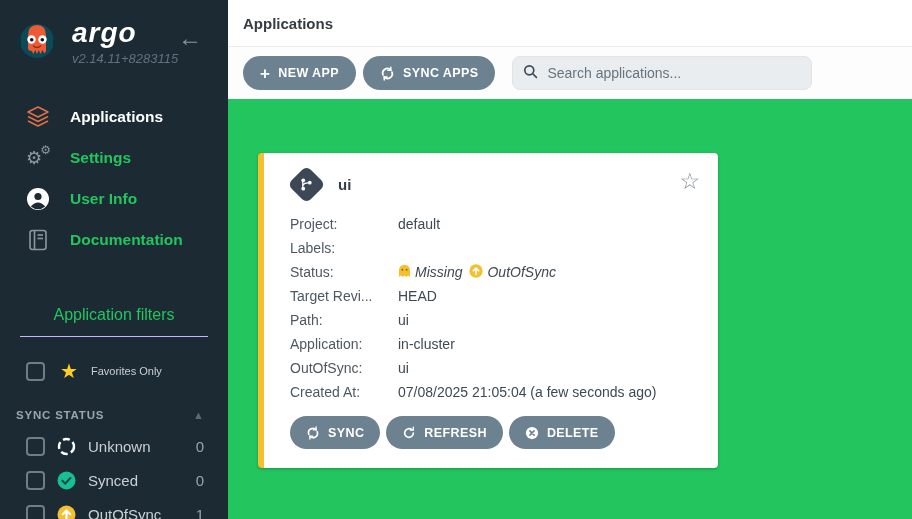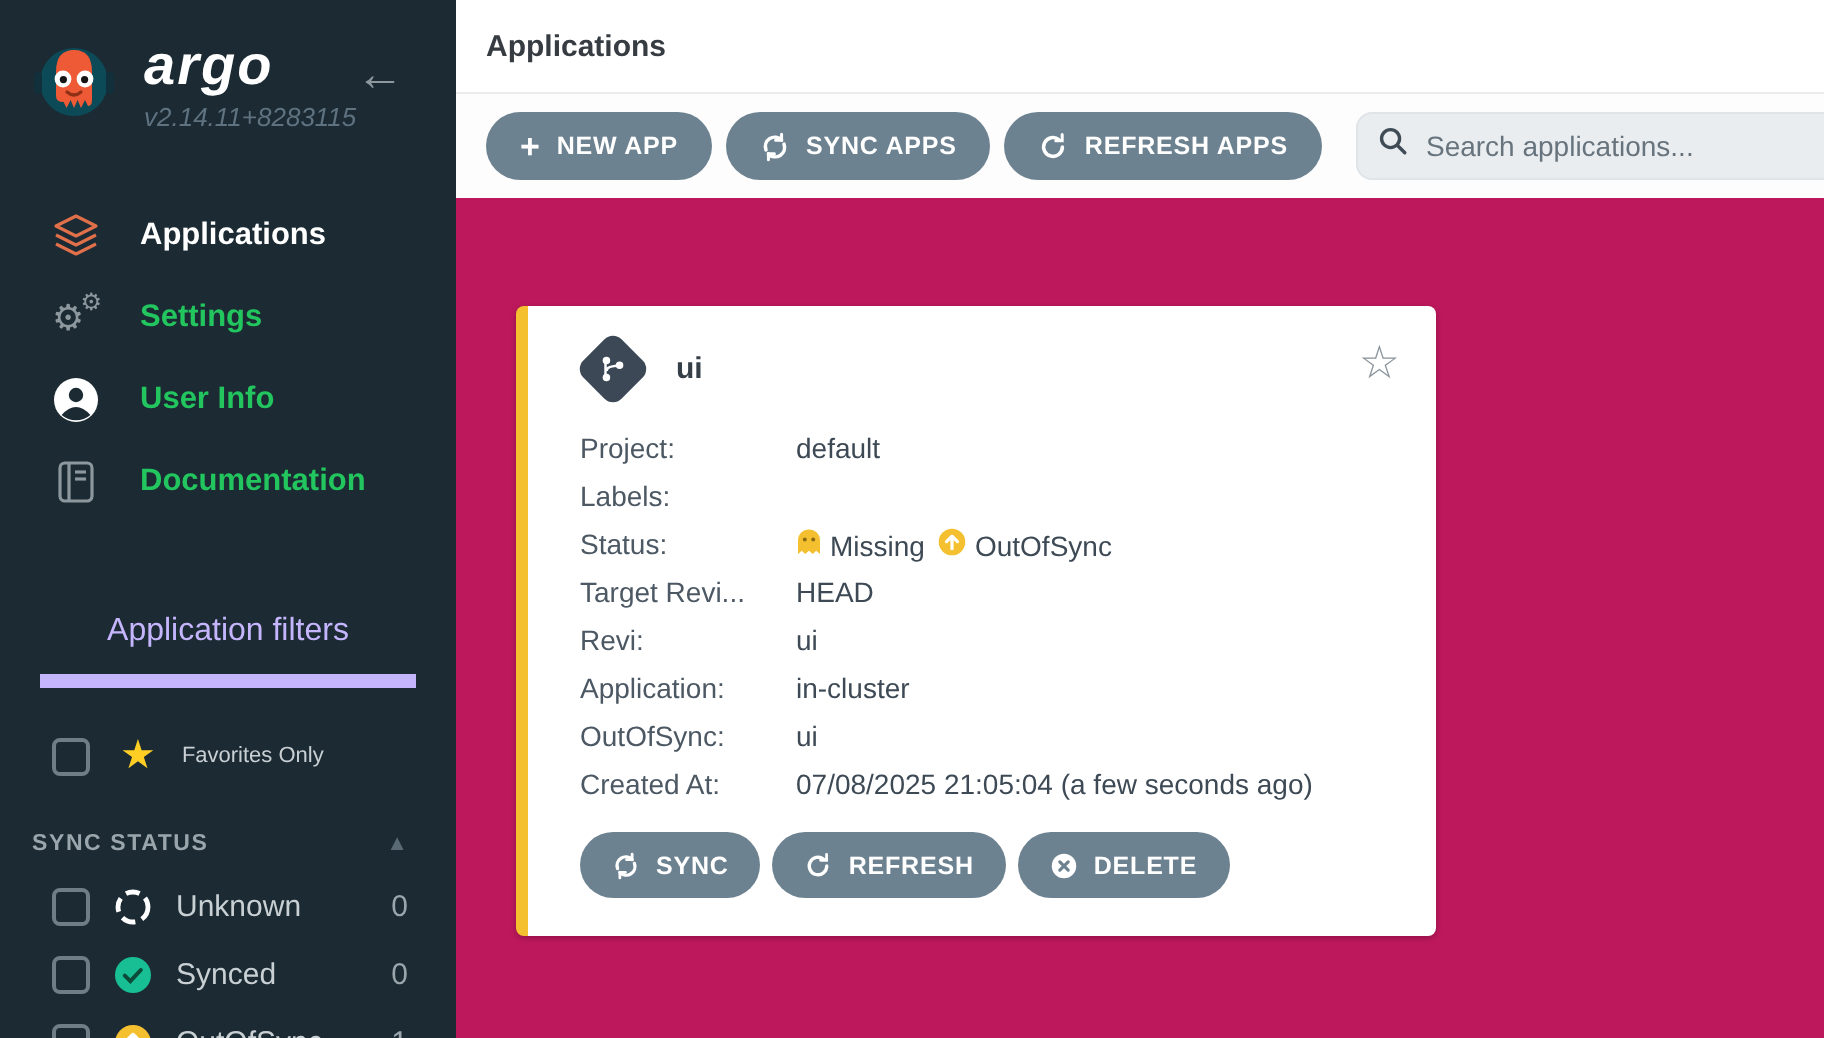--- a/index.html
+++ b/index.html
@@ -28,22 +28,22 @@
   .nav-item { display: flex; align-items: center; height: 41px; padding-left: 24px; cursor: pointer; }
   .nav-icon { width: 28px; display: flex; justify-content: center; align-items: center; }
   .nav-label { margin-left: 18px; font-size: 15.5px; font-weight: bold; color: #22c55e; }
   .nav-item.active .nav-label { color: #ffffff; }
   .gear-wrap { position: relative; width: 24px; height: 24px; color: #8d979e; }
   .gear-big { position: absolute; left: 0; top: 3px; font-size: 18px; line-height: 18px; }
   .gear-small { position: absolute; right: -1px; top: -2px; font-size: 12px; line-height: 12px; }
 
   .filters-title {
     margin: 46px 20px 0 20px; text-align: center;
-    font-size: 16px; color: #c4b5fd; padding-bottom: 12px;
-    border-bottom: 7px solid #c4b5fd;
+    font-size: 16px; color: #22c55e; padding-bottom: 12px;
+    border-bottom: 1px solid #c4b5fd;
   }
   .fav-row { display: flex; align-items: center; margin: 24px 0 0 26px; }
   .checkbox {
     width: 19px; height: 19px; border: 2px solid #6f7d86; border-radius: 4px;
     background: transparent; cursor: pointer; flex-shrink: 0;
   }
   .fav-star { font-size: 20px; color: #ffce25; margin-left: 15px; line-height: 20px; }
   .fav-label { margin-left: 13px; font-size: 11px; color: #c9d0d4; }
 
   .sync-status-header {
@@ -89,21 +89,21 @@
     border: 1px solid #dfe4e8; border-radius: 8px;
     display: flex; align-items: center; padding: 0 10px; flex-shrink: 0;
   }
   .searchbox input {
     border: none; background: transparent; outline: none;
     font-family: "Liberation Sans", sans-serif; font-size: 14px;
     color: #3f4b55; margin-left: 9px; width: 200px;
   }
   .searchbox input::placeholder { color: #68747d; opacity: 1; }
 
-  .content { flex: 1; background: #be185d; position: relative; }
+  .content { flex: 1; background: #22c55e; position: relative; }
 
   
   .app-card {
     position: absolute; left: 30px; top: 54px; width: 460px; height: 315px;
     background: #ffffff; border-left: 6px solid #f4c030; border-radius: 4px;
     box-shadow: 0 1px 3px rgba(0,0,0,.25);
     padding: 12px 16px 12px 26px; cursor: pointer;
   }
   .card-header { display: flex; align-items: center; height: 38px; position: relative; }
   .app-icon {
@@ -112,21 +112,21 @@
     margin-left: 3px;
   }
   .app-icon svg { transform: rotate(-45deg); }
   .card-title { margin-left: 18px; font-size: 15px; font-weight: bold; color: #363f48; }
   .star-outline { position: absolute; right: 2px; top: 5px; font-size: 23px; color: #8a949c; line-height: 23px; cursor: pointer; }
 
   .card-rows { margin-top: 9px; }
   .crow { display: flex; align-items: center; height: 24px; font-size: 14px; }
   .crow-label { width: 108px; color: #4c5863; flex-shrink: 0; }
   .crow-value { color: #3d4954; white-space: nowrap; overflow: hidden; display: flex; align-items: center; }
-  .status-chip { display: flex; align-items: flex-end; margin-right: 7px; }
+  .status-chip { display: flex; align-items: center; margin-right: 7px; font-style: italic; }
   .status-chip svg { margin-right: 4px; }
 
   .card-buttons { display: flex; margin-top: 12px; }
   .card-buttons .pill { height: 33px; border-radius: 17px; margin-right: 6px; padding: 0 16px; }
 </style>
 </head>
 <body>
 
 <div class="sidebar">
   <div class="logo-row">
@@ -255,29 +255,20 @@
     <button class="pill">
       <span>
         <svg width="15" height="15" viewBox="0 0 16 16" fill="none" stroke="#ffffff" stroke-width="1.9" stroke-linecap="round">
           <path d="M3.2 9.5 a5 5 0 0 1 8.3 -5.2"></path>
           <path d="M12.8 6.5 a5 5 0 0 1 -8.3 5.2"></path>
           <path d="M11.5 1.2 v3.2 h-3.2" stroke-width="1.6"></path>
           <path d="M4.5 14.8 v-3.2 h3.2" stroke-width="1.6"></path>
         </svg>
       </span>
       <span>SYNC APPS</span>
-    </button>
-    <button class="pill">
-      <span>
-        <svg width="15" height="15" viewBox="0 0 16 16" fill="none" stroke="#ffffff" stroke-width="1.9" stroke-linecap="round">
-          <path d="M13 8 a5 5 0 1 1 -1.8 -3.85"></path>
-          <path d="M12.9 1.3 v3.4 h-3.4" stroke-width="1.6"></path>
-        </svg>
-      </span>
-      <span>REFRESH APPS</span>
     </button>
     <div class="searchbox">
       <span>
         <svg width="15" height="15" viewBox="0 0 16 16" fill="none" stroke="#3f4b55" stroke-width="1.8" stroke-linecap="round">
           <circle cx="6.7" cy="6.7" r="4.8"></circle>
           <line x1="10.4" y1="10.4" x2="14.3" y2="14.3"></line>
         </svg>
       </span>
       <input type="text" placeholder="Search applications..." style="">
 
@@ -330,21 +321,21 @@
               </span>
               <span>OutOfSync</span>
             </span>
           </span>
         </div>
         <div class="crow">
           <span class="crow-label">Target Revi...</span>
           <span class="crow-value">HEAD</span>
         </div>
         <div class="crow">
-          <span class="crow-label">Revi:</span>
+          <span class="crow-label">Path:</span>
           <span class="crow-value">ui</span>
         </div>
         <div class="crow">
           <span class="crow-label">Application:</span>
           <span class="crow-value">in-cluster</span>
         </div>
         <div class="crow">
           <span class="crow-label">OutOfSync:</span>
           <span class="crow-value">ui</span>
         </div>

